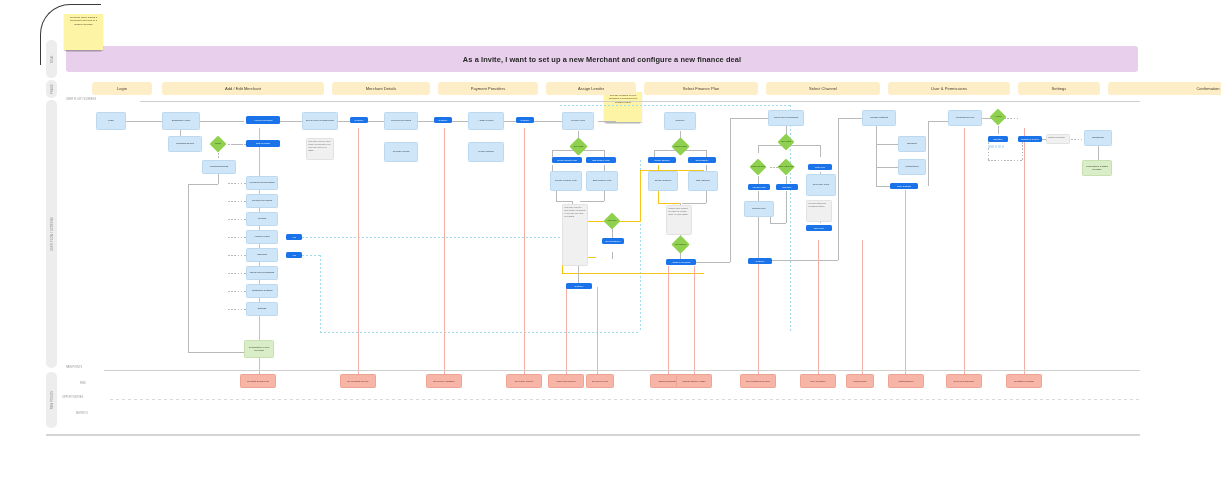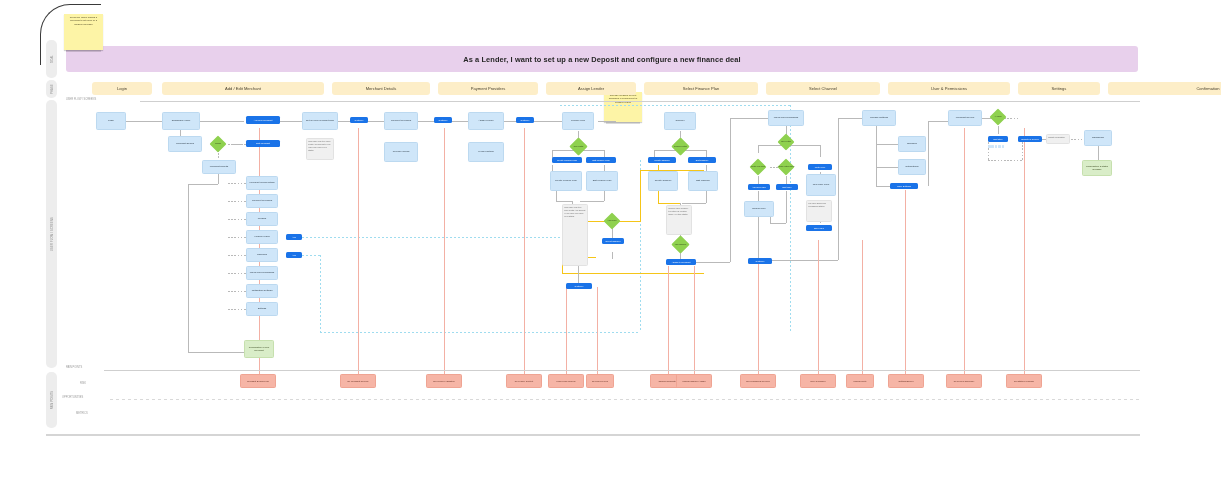--- a/index.html
+++ b/index.html
@@ -82,21 +82,21 @@
       <span>PHASE</span>
     </div>
   <div class="lanetab" style="top:100px;height:268px;">
       <span>USER FLOW / SCREENS</span>
     </div>
   <div class="lanetab" style="top:372px;height:56px;">
       <span>PAIN POINTS</span>
     </div>
 
   <div class="banner">
-    <b>As a Lender, I want to set up a new Deposit and configure a new finance deal</b>
+    <b>As a Invite, I want to set up a new Merchant and configure a new finance deal</b>
   </div>
 
   <div class="sticky" style="left:64px;top:14px;width:39px;height:36px;">
     <p>Could we make finding a Merchant a bit more of a guided process?</p>
   </div>
   <div class="sticky" style="left:604px;top:92px;width:38px;height:30px;">
     <p>Can the creation of new Channels a component of Finance Plan?</p>
   </div>
 
   <div class="hdrrow">

